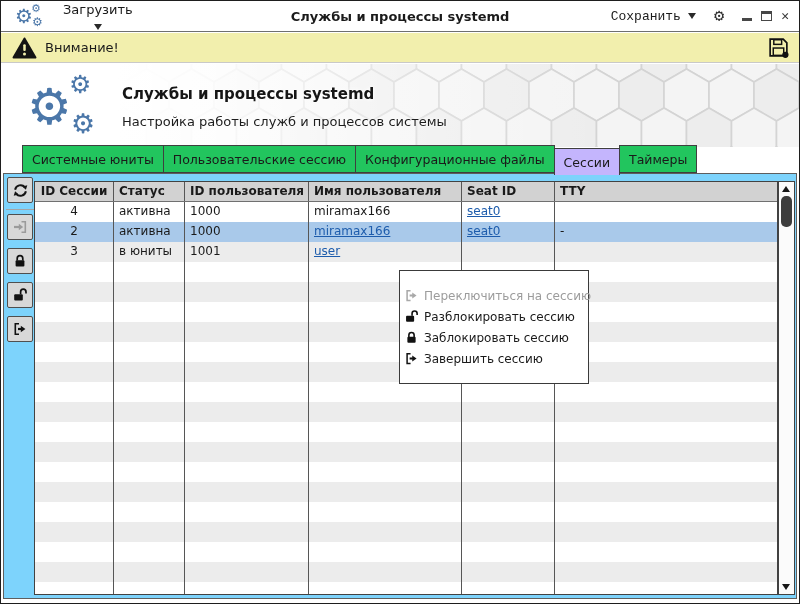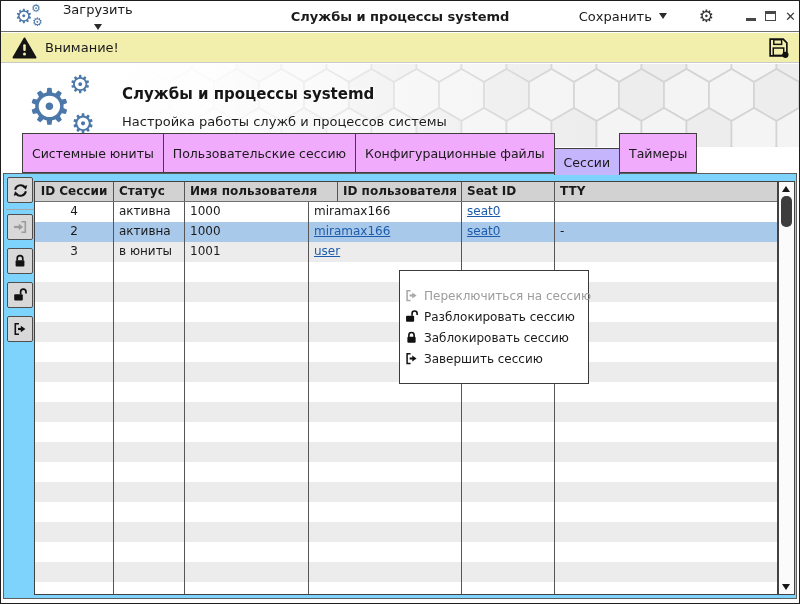--- a/index.html
+++ b/index.html
@@ -14,21 +14,21 @@
     border-bottom:1px solid #6f6f6f;display:flex;align-items:center;}
   .tb-logo{position:relative;width:34px;height:26px;margin-left:14px;flex:0 0 auto;}
   .tb-logo .g{position:absolute;color:#4b77a9;line-height:1;}
   .tb-logo .g1{font-size:20px;left:0;top:3px;}
   .tb-logo .g2{font-size:11px;left:16px;top:0px;}
   .tb-logo .g3{font-size:12px;left:17px;top:13px;}
   .menu-btn{display:flex;align-items:center;gap:7px;font-size:13px;padding:4px 6px;cursor:default;}
   .menu-btn.load{margin-left:8px;flex-direction:column;}
   .caret{width:0;height:0;border-left:4.5px solid transparent;border-right:4.5px solid transparent;border-top:6px solid #2a2a2a;}
   .tb-title{position:absolute;left:0;right:0;text-align:center;font-weight:bold;font-size:13px;pointer-events:none;}
-  .tb-right{margin-left:auto;display:flex;align-items:center;gap:26px;padding-right:3px;}
+  .tb-right{margin-left:auto;display:flex;align-items:center;gap:12px;padding-right:10px;font-family:Liberation Mono, monospace;}
   .gear-glyph{font-size:17px;color:#333;line-height:1;}
   .winctl{display:flex;align-items:center;gap:9px;margin-left:6px;}
   .ic-min{width:10px;height:3px;background:#474747;margin-top:6px;}
   .ic-max{width:11px;height:10px;border:1px solid #474747;border-top:3px solid #474747;}
   .ic-close{font-size:13px;color:#3a3a3a;line-height:1;}
   
   .warnbar{position:absolute;top:32px;left:0;right:0;height:30px;background:#f2efad;
     border-bottom:1px solid #c9c9c9;display:flex;align-items:center;}
   .warn-icon{margin-left:11px;flex:0 0 auto;display:flex;}
   .warn-label{margin-left:8px;font-size:13px;}
@@ -41,21 +41,21 @@
   .hero-logo .g{position:absolute;color:#4b77a9;line-height:1;}
   .hero-logo .g1{font-size:50px;left:0;top:12px;}
   .hero-logo .g2{font-size:25px;left:42px;top:2px;}
   .hero-logo .g3{font-size:27px;left:44px;top:40px;}
   .hero-title{position:absolute;left:121px;top:21px;font-size:15px;font-weight:bold;color:#161616;
     text-shadow:0 0 3px #fff,0 0 5px #fff;}
   .hero-sub{position:absolute;left:121px;top:50px;font-size:13px;color:#1d1d1d;
     text-shadow:0 0 3px #fff,0 0 5px #fff;}
   
   .tabbar{position:absolute;top:147px;left:21px;height:25px;display:flex;align-items:flex-end;z-index:6;}
-  .tab{height:40px;background:#f0abfc;border:1px solid #3f3f3f;margin-left:-1px;
+  .tab{height:28px;background:#22c55e;border:1px solid #3f3f3f;margin-left:-1px;
     padding:0 9px;font-size:12.5px;display:flex;align-items:center;white-space:nowrap;cursor:default;}
   .tab:first-child{margin-left:0;}
   .tab.active{height:27px;margin-bottom:-2px;background:#c4b5fd;border-bottom:none;z-index:7;}
   
   .panel{position:absolute;top:172px;left:2px;right:2px;bottom:4px;border:1px solid #5e5e5e;background:#7dd3fc;}
   .tbtn{position:absolute;left:3px;width:26px;height:26px;background:#d8d8d8;border:1px solid #4f4f4f;
     border-radius:2px;display:flex;align-items:center;justify-content:center;cursor:default;}
   .tsep{position:absolute;left:2px;top:35px;width:28px;height:1px;background:#a5a5a5;}
   
   .table{position:absolute;left:30px;top:7px;width:744px;height:414px;border:1px solid #424242;
@@ -279,22 +279,22 @@
         <path d="M7 2.8 H3.3 V13.2 H7" fill="none" stroke="#111" stroke-width="1.6"></path>
         <line x1="6" y1="8" x2="9.5" y2="8" stroke="#111" stroke-width="2.2"></line>
         <polygon points="8.8,4.7 13.4,8 8.8,11.3" fill="#111"></polygon>
       </svg>
     </div>
 
     <div class="table">
       <div class="thead">
         <div class="cell c0">ID Сессии</div>
         <div class="cell c1">Статус</div>
+        <div class="cell c2">ID пользователя</div>
         <div class="cell c3">Имя пользователя</div>
-        <div class="cell c2">ID пользователя</div>
         <div class="cell c4">Seat ID</div>
         <div class="cell c5">TTY</div>
       </div>
 
       <div class="trow">
         <div class="cell c0">4</div>
         <div class="cell c1">активна</div>
         <div class="cell c2">1000</div>
         <div class="cell c3">miramax166</div>
         <div class="cell c4"><span class="link">seat0</span></div>

